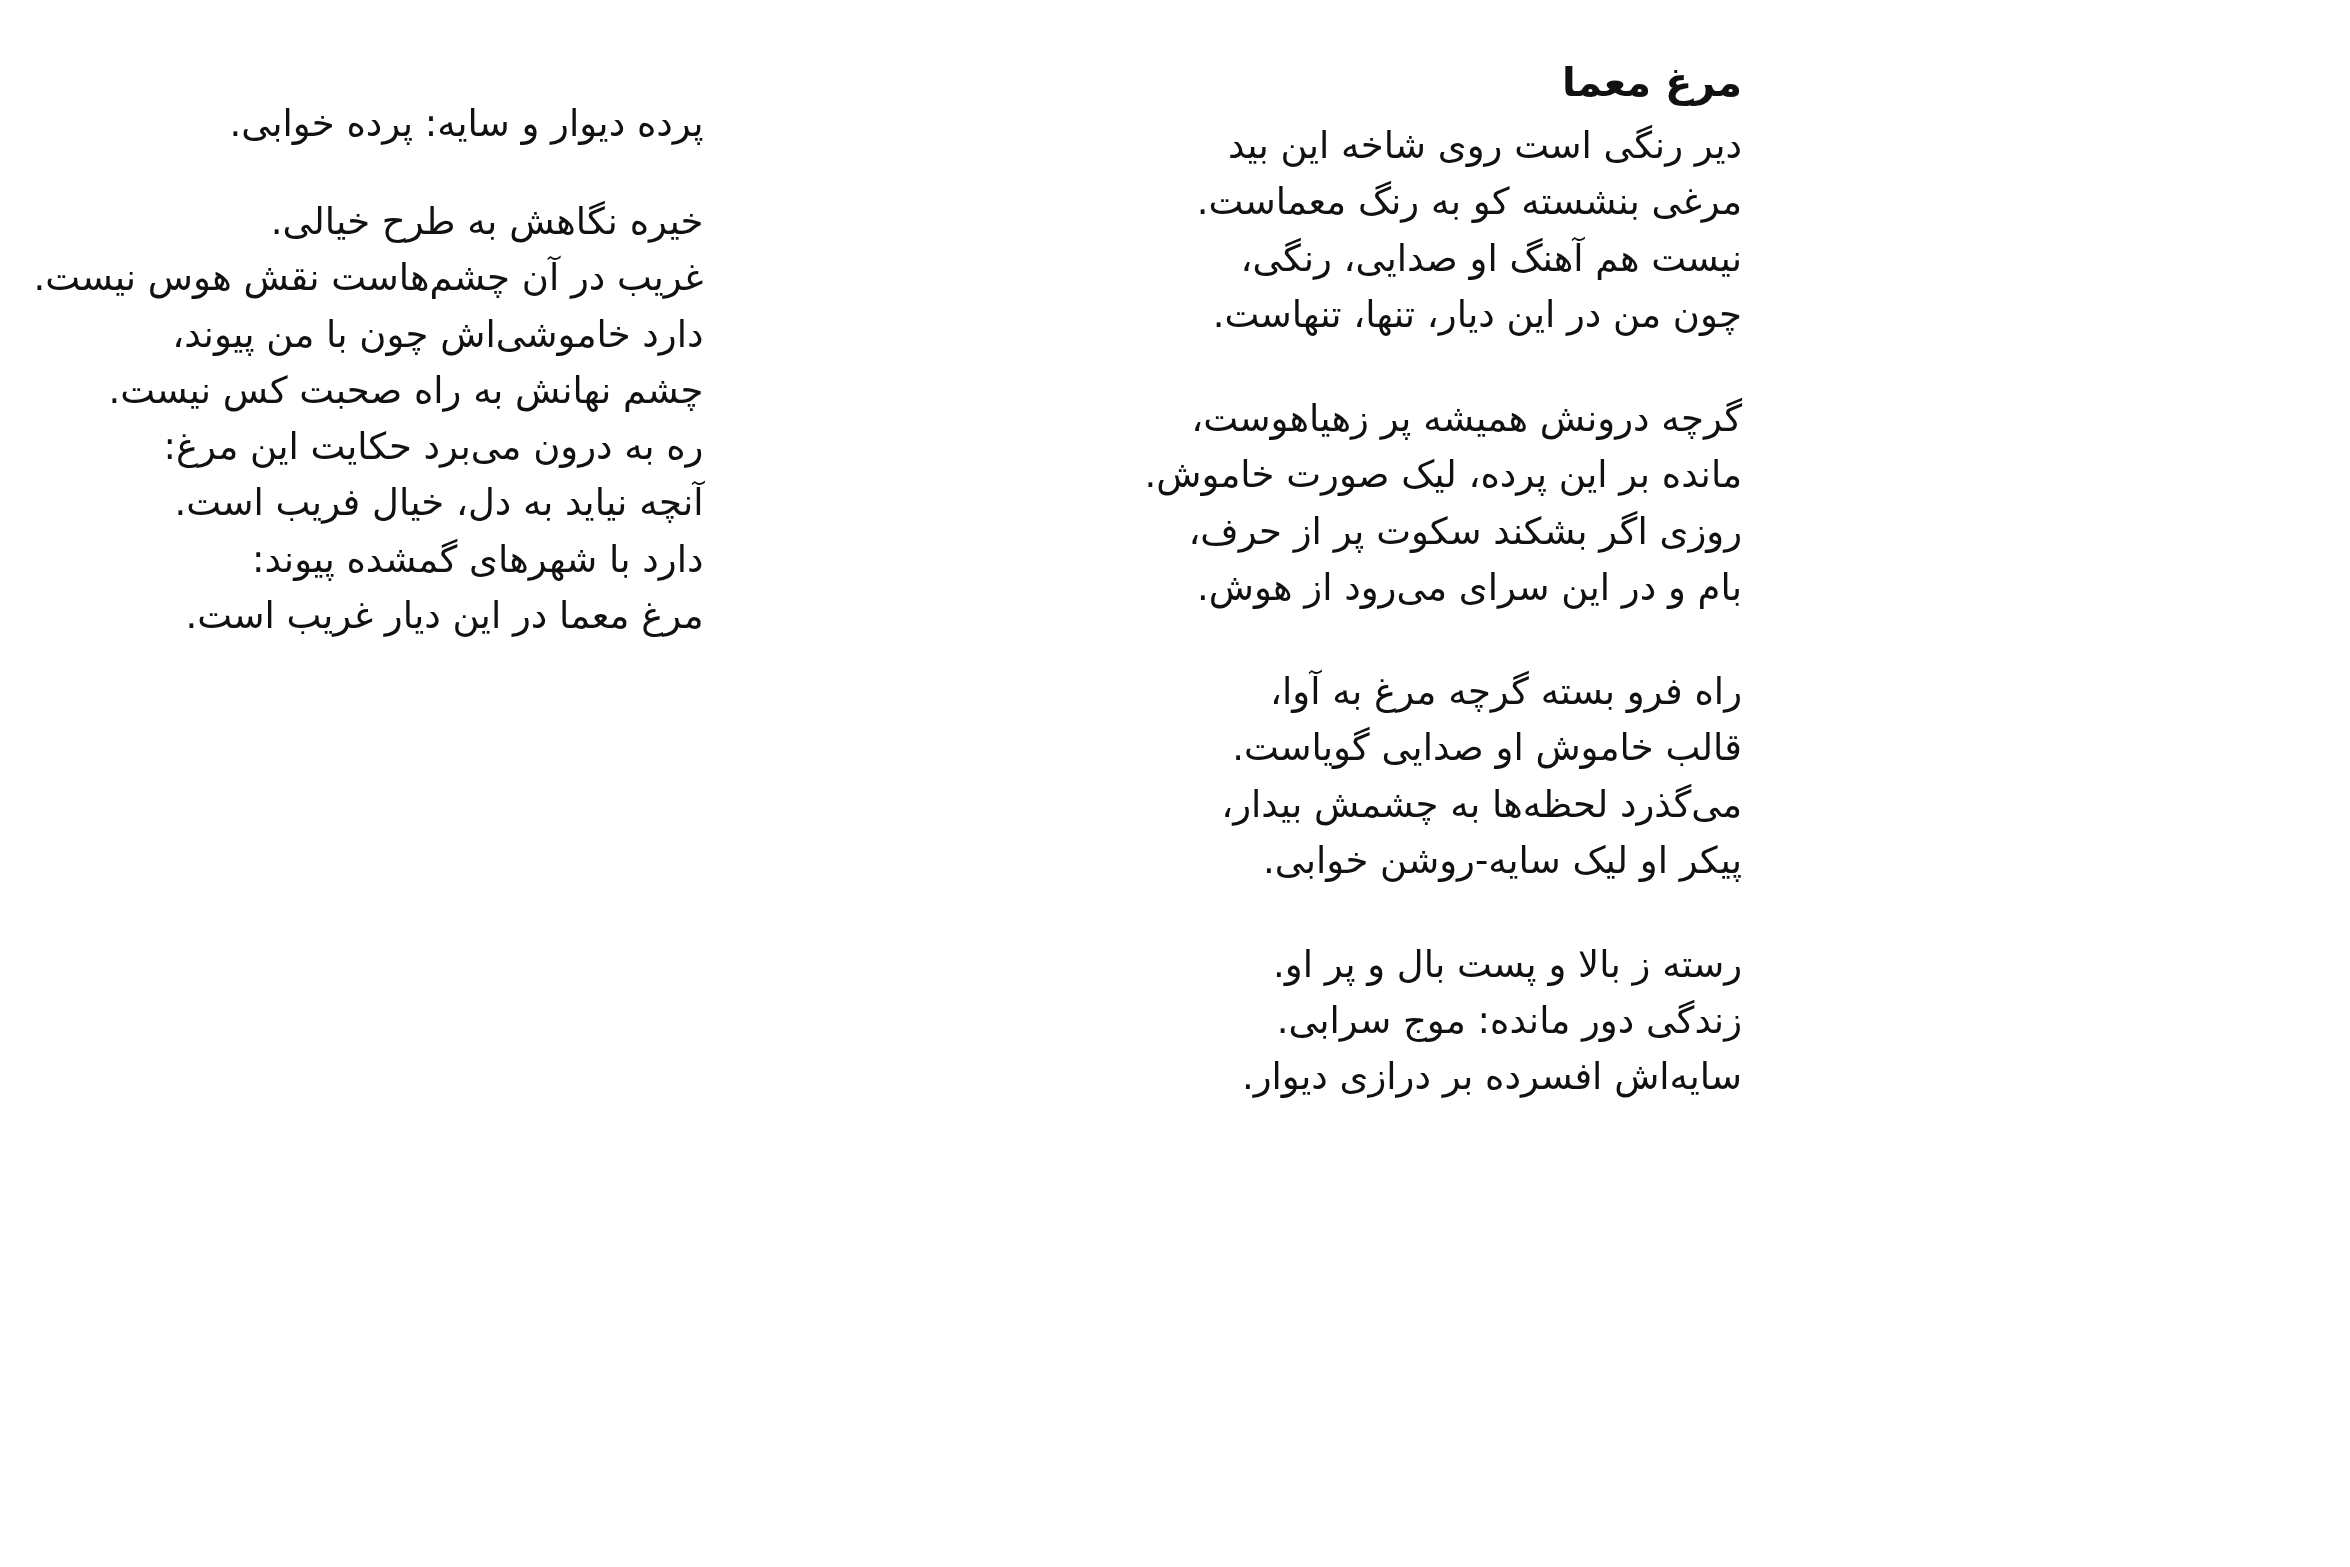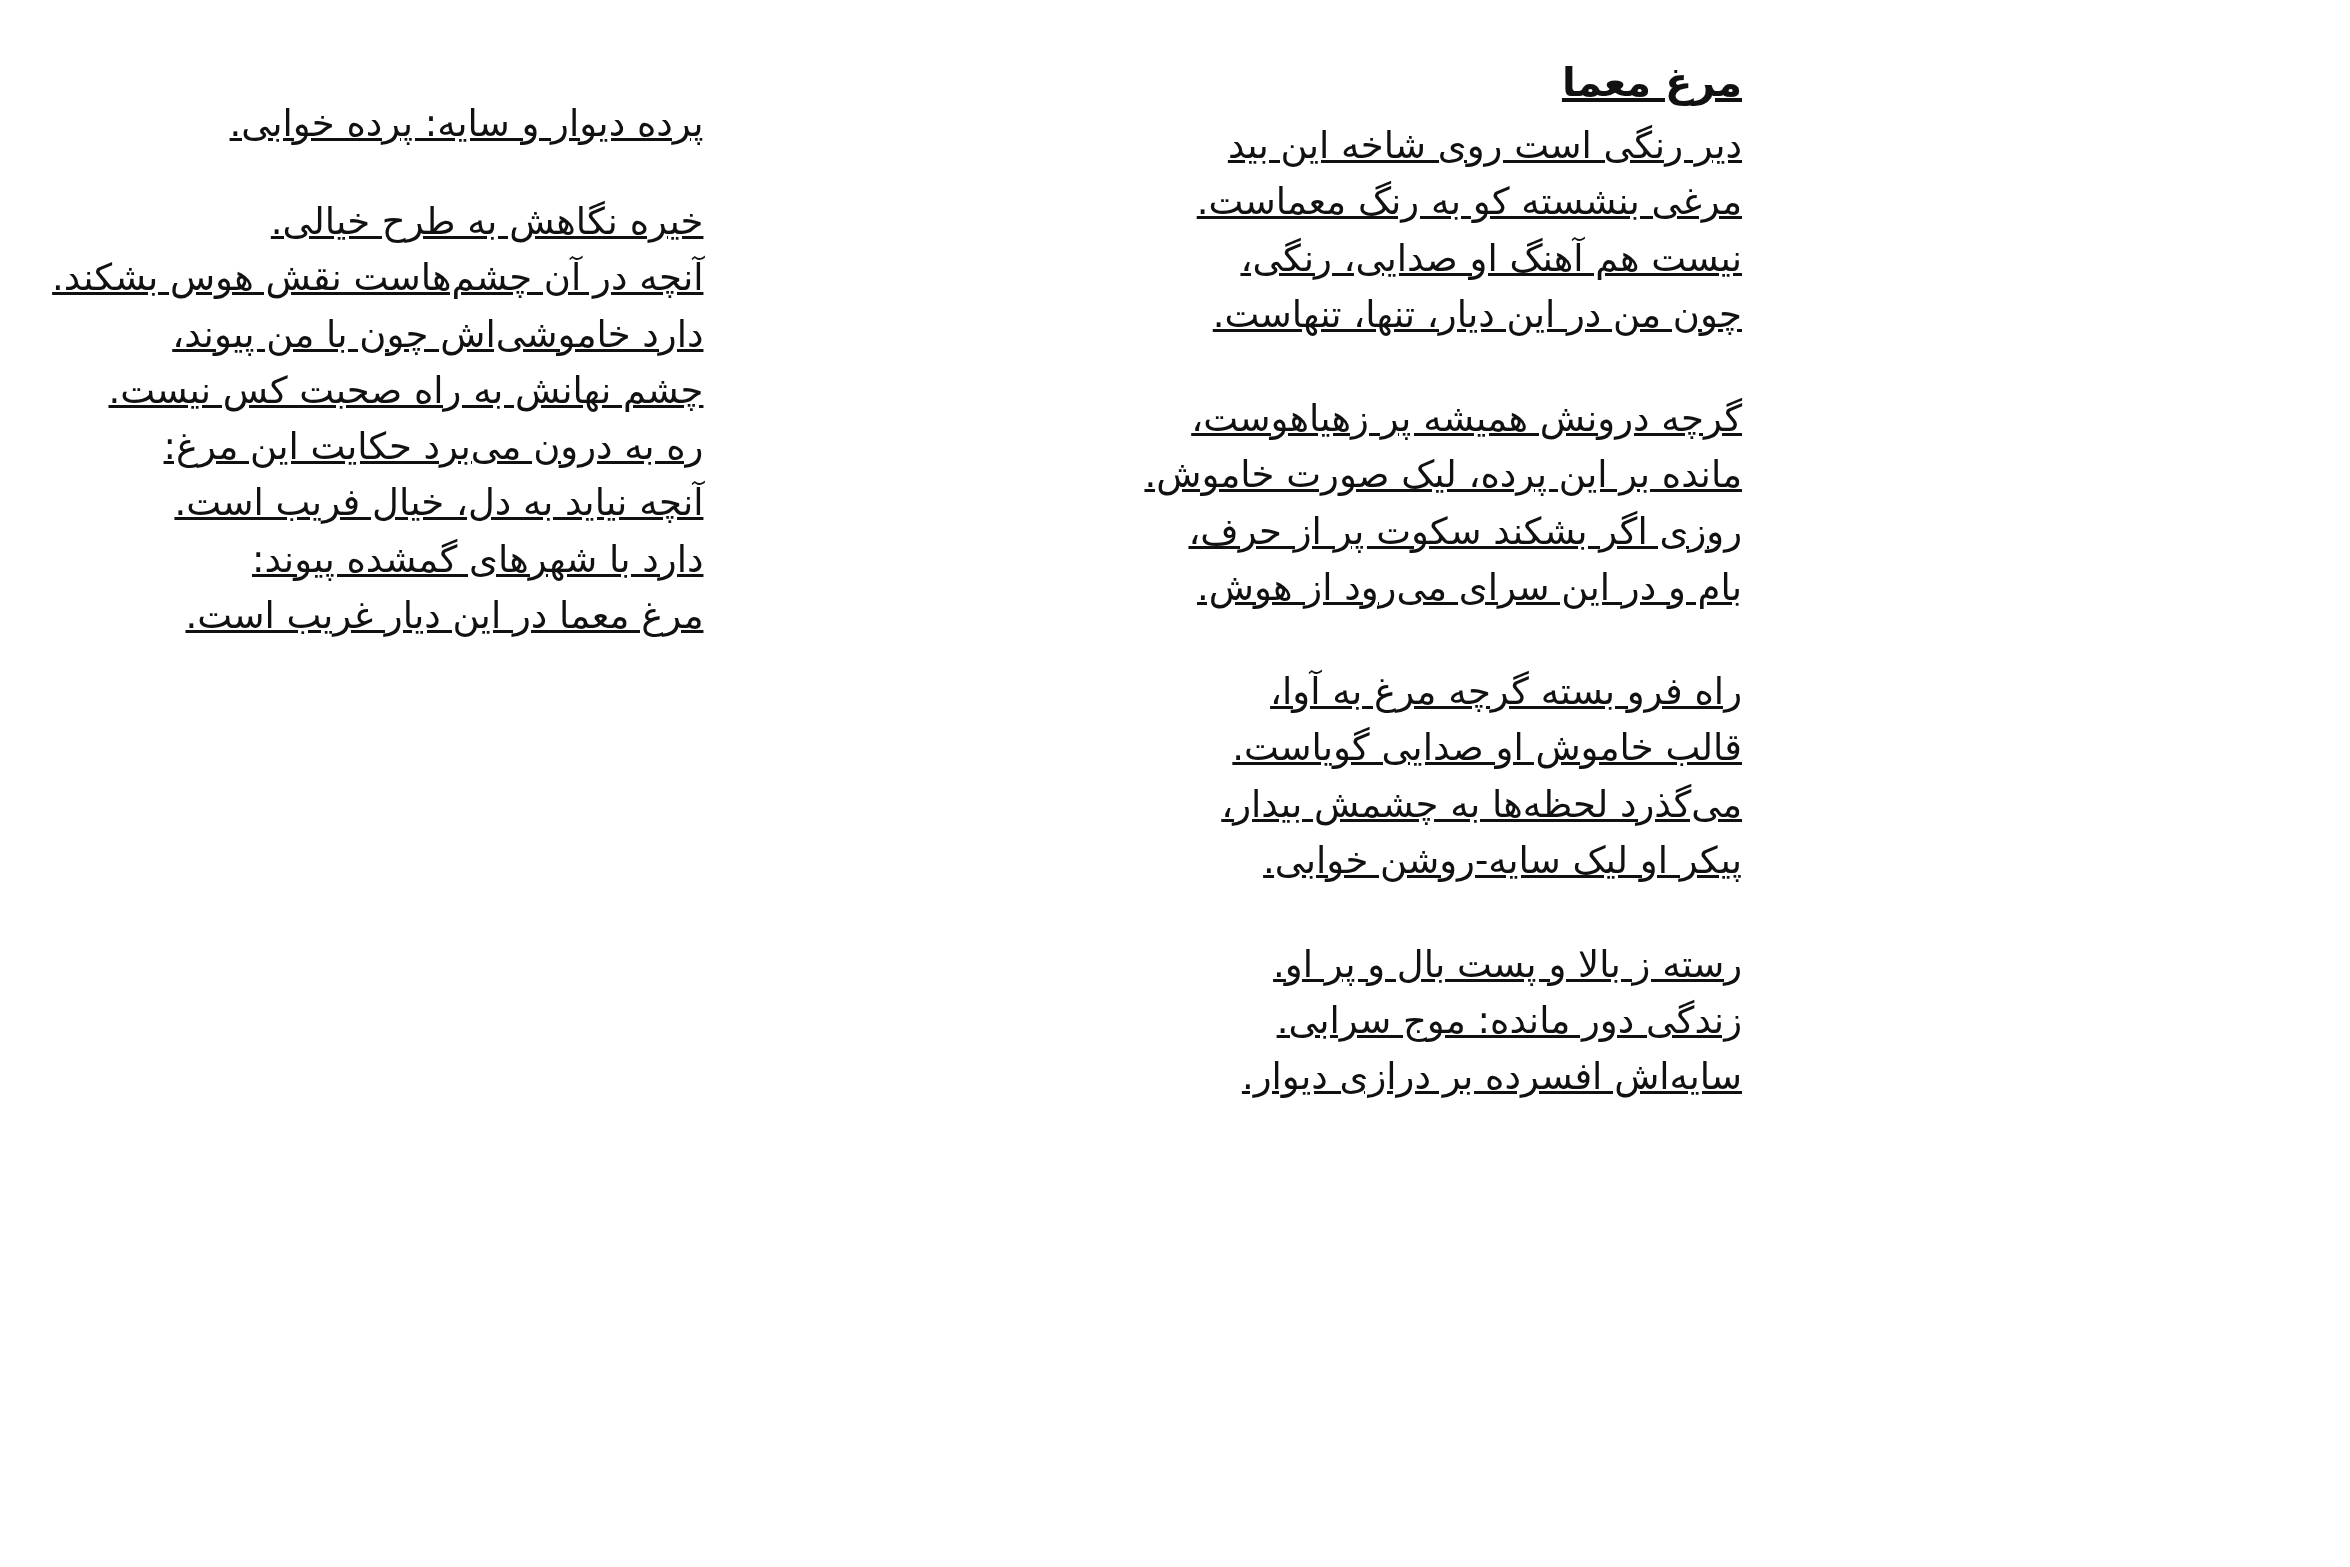--- a/index.html
+++ b/index.html
@@ -24,21 +24,20 @@
   
   .columns {
     position: absolute;
     top: 0;
     left: 0;
     width: 2045px;
     height: 1568px;
     display: flex;
     flex-direction: row;
     direction: rtl;
-    text-decoration: underline;
   }
   .col {
     box-sizing: border-box;
     direction: rtl;
   }
   .col-right {
     width: 1175px;
     padding: 55px 303px 0 110px;
   }
   .col-left {
@@ -111,21 +110,21 @@
       </div>
     </div>
 
     <div class="col col-left">
       <div class="stanza">
         <div class="line">پرده دیوار و سایه: پرده خوابی.</div>
       </div>
 
       <div class="stanza">
         <div class="line">خیره نگاهش به طرح خیالی.</div>
-        <div class="line">آنچه در آن چشم‌هاست نقش هوس بشکند.</div>
+        <div class="line">غریب در آن چشم‌هاست نقش هوس نیست.</div>
         <div class="line">دارد خاموشی‌اش چون با من پیوند،</div>
         <div class="line">چشم نهانش به راه صحبت کس نیست.</div>
         <div class="line">ره به درون می‌برد حکایت این مرغ:</div>
         <div class="line">آنچه نیاید به دل، خیال فریب است.</div>
         <div class="line">دارد با شهرهای گمشده پیوند:</div>
         <div class="line">مرغ معما در این دیار غریب است.</div>
       </div>
     </div>
 
   </div>

